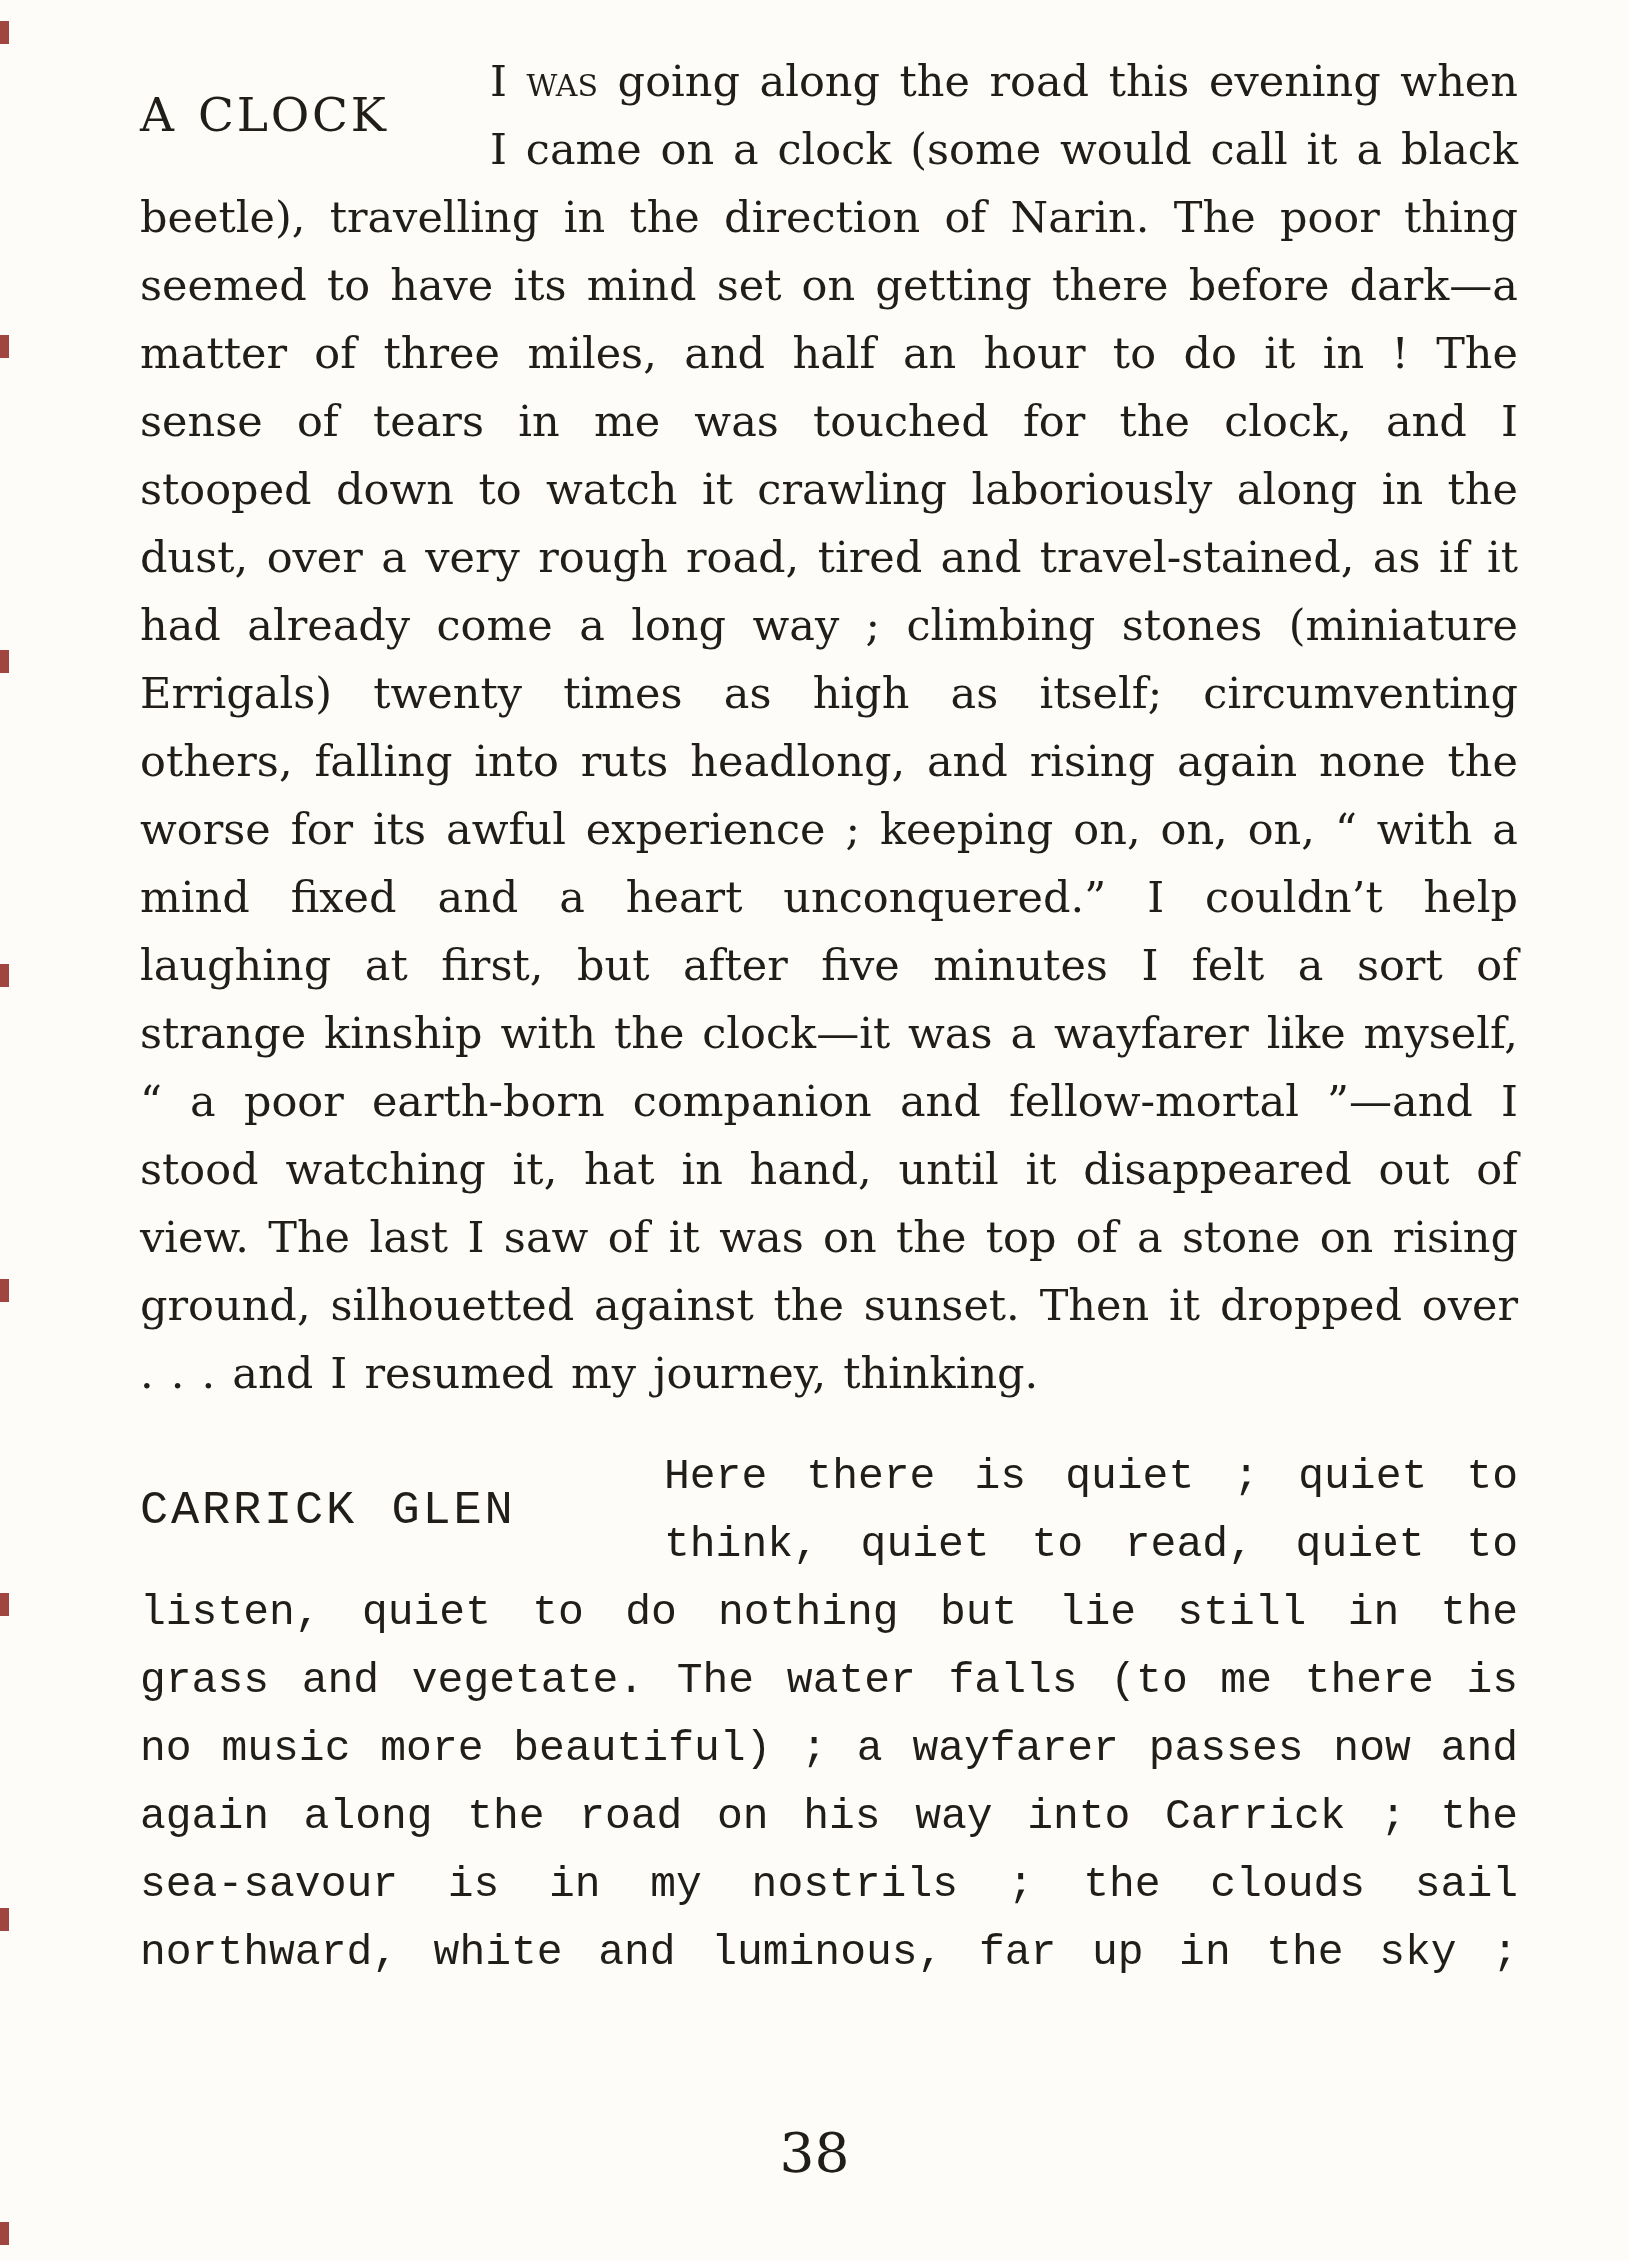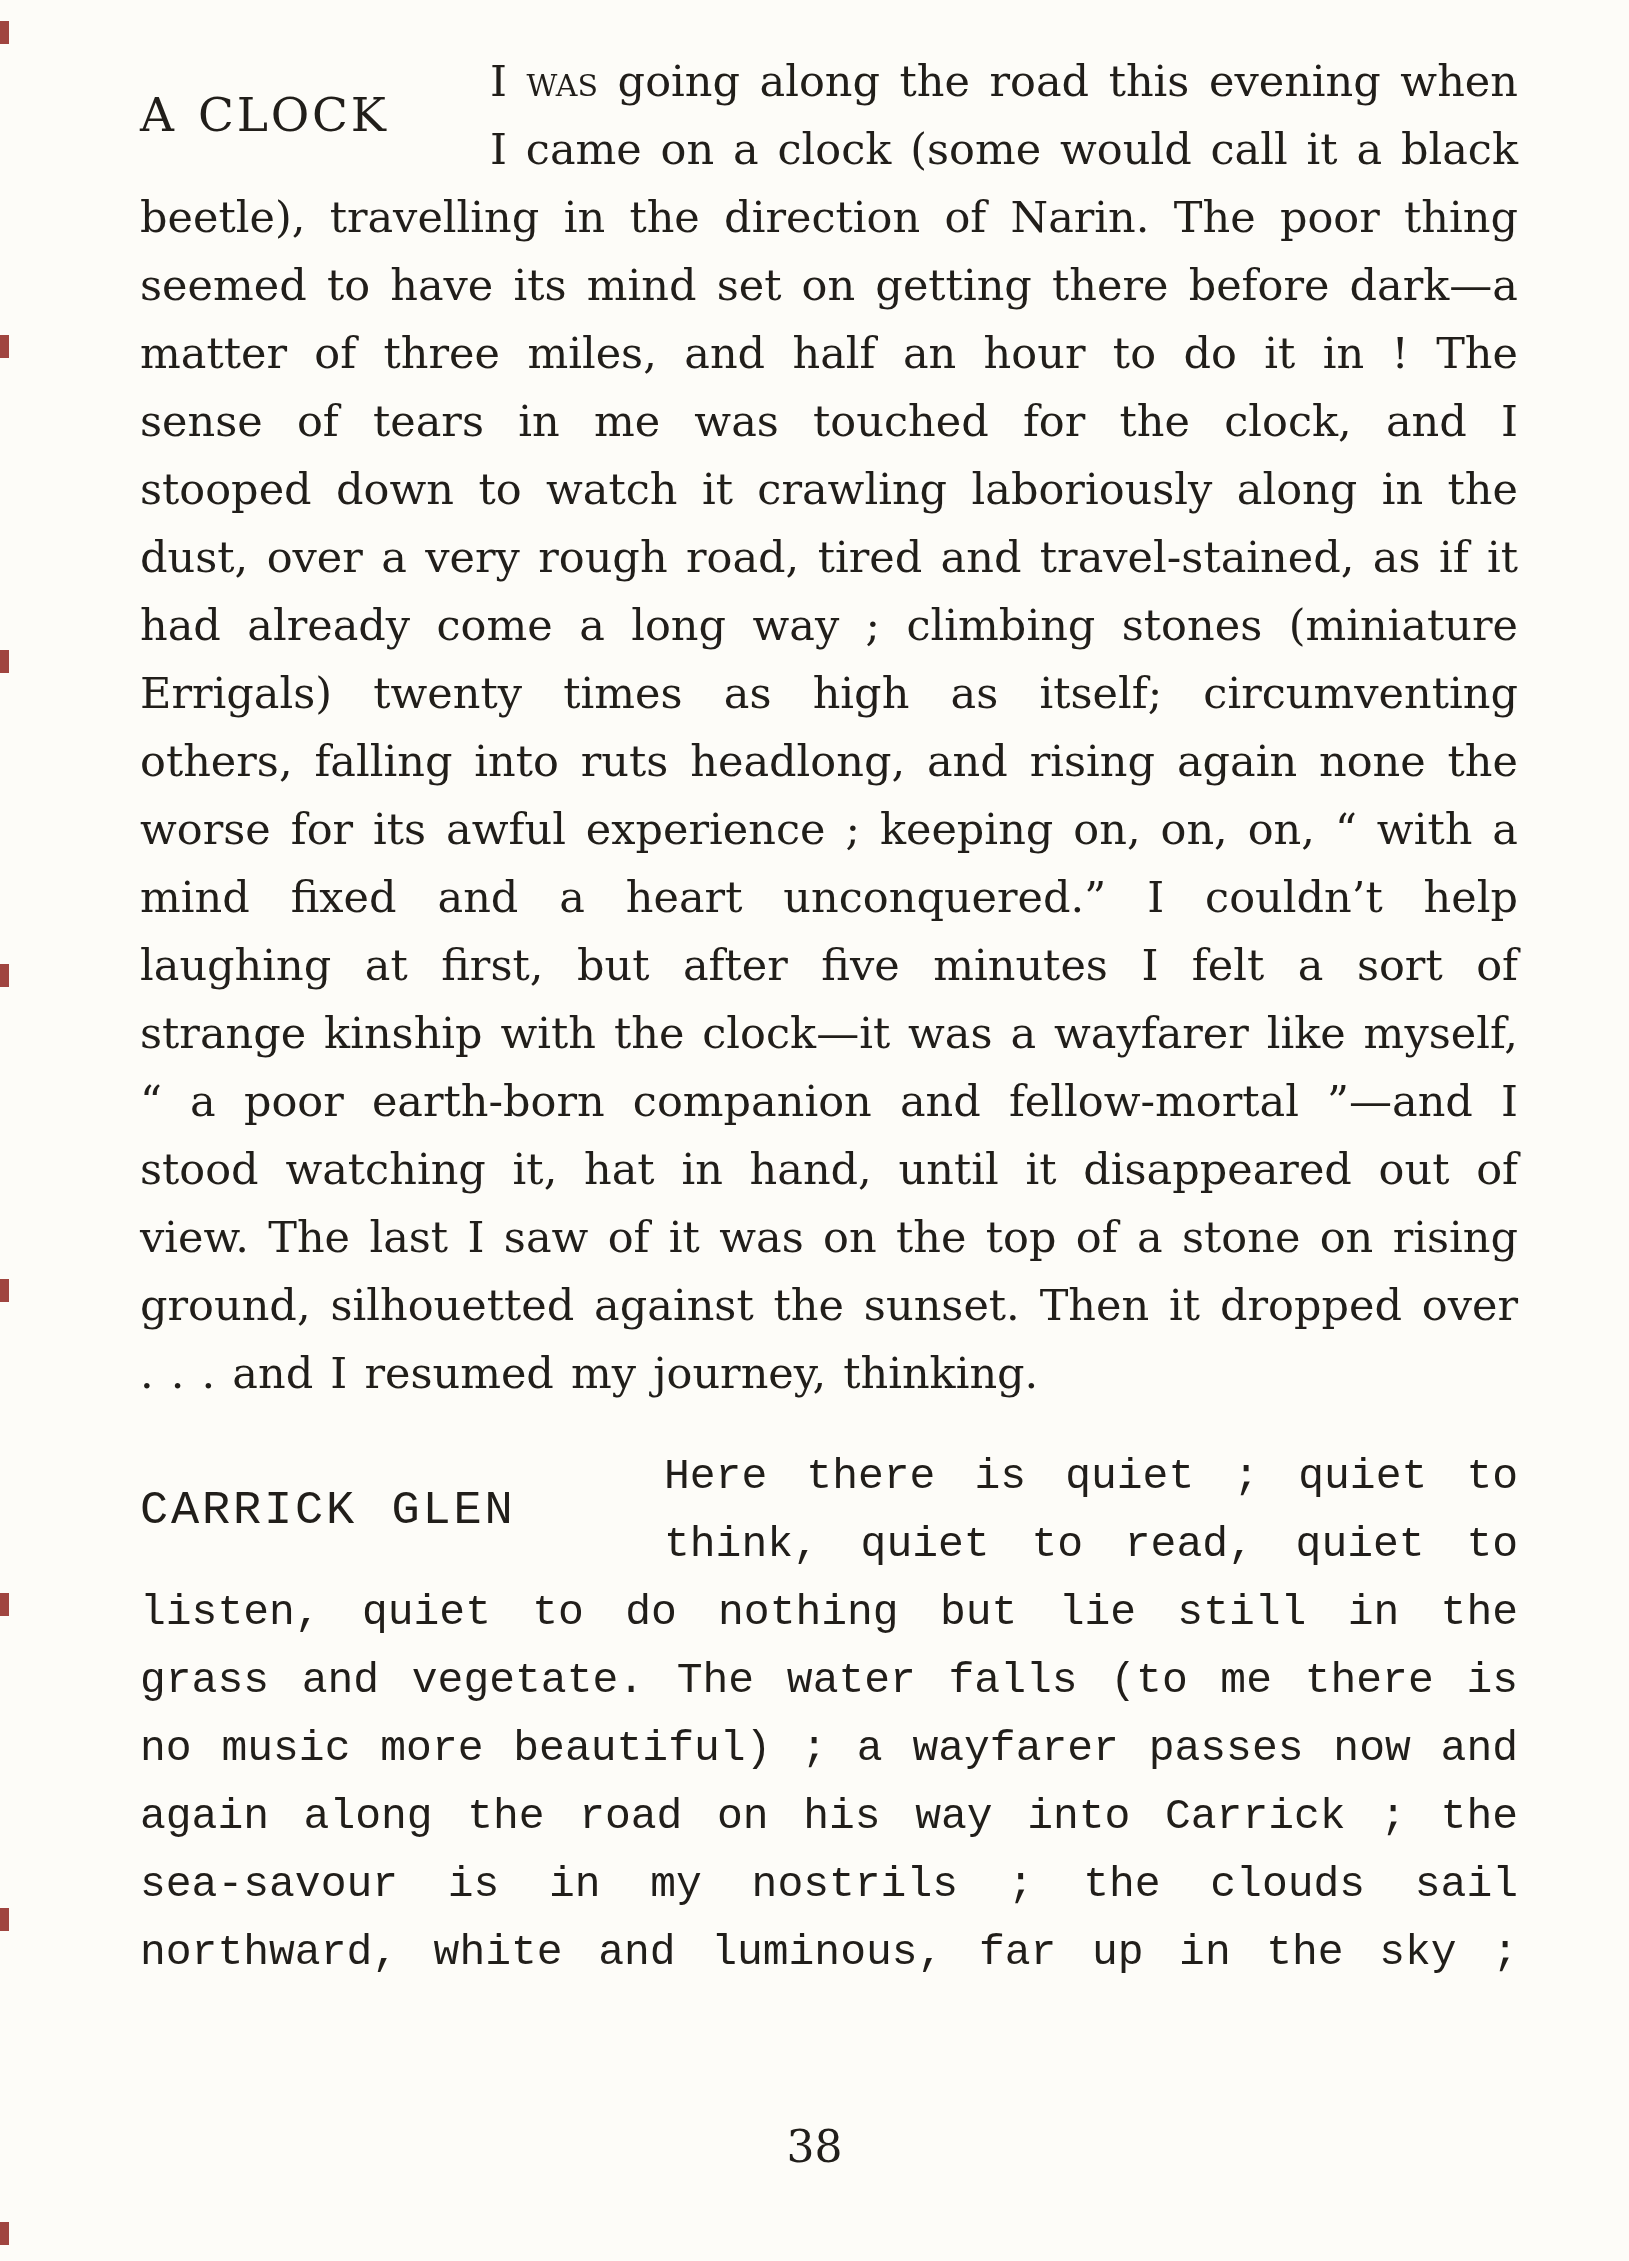--- a/index.html
+++ b/index.html
@@ -42,21 +42,21 @@
     white-space: nowrap;
   }
   .sh1 { width: 350px; }
   .sh2 { width: 524px; }
   .lead { font-variant: small-caps; }
   .page-number {
     position: absolute;
     left: 0; right: 0;
     top: 2121px;
     text-align: center;
-    font-size: 44px;
+    font-size: 55px;
     color: #211e1a;
   }
   .edge-mark {
     position: absolute;
     left: 0;
     width: 8.5px; height: 22.6px;
     background: #8f2420;
     opacity: 0.85;
   }
   .em1 { top: 21px; }

